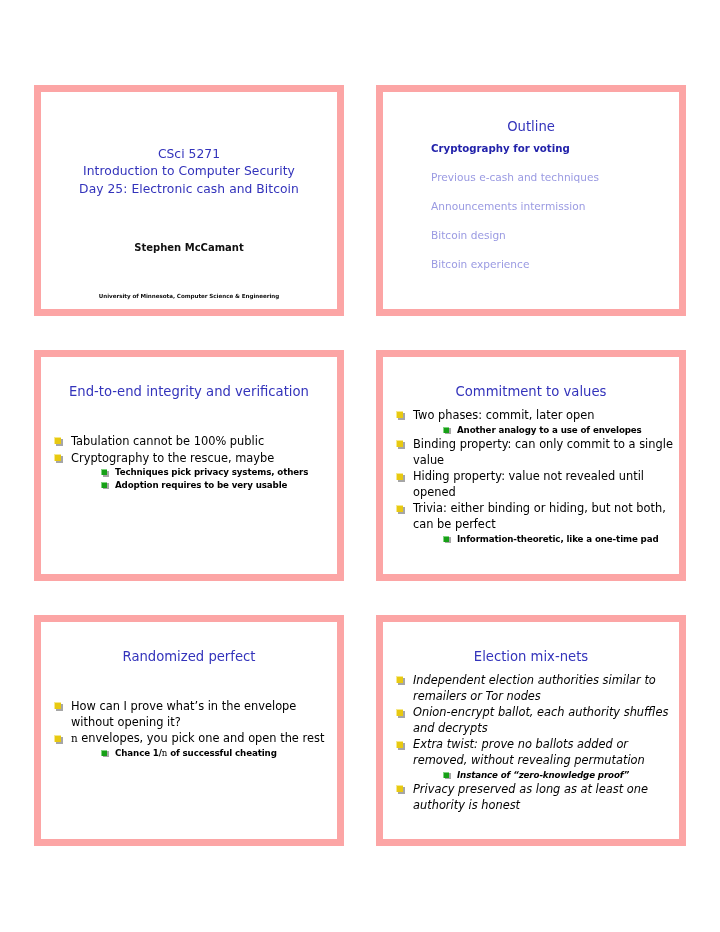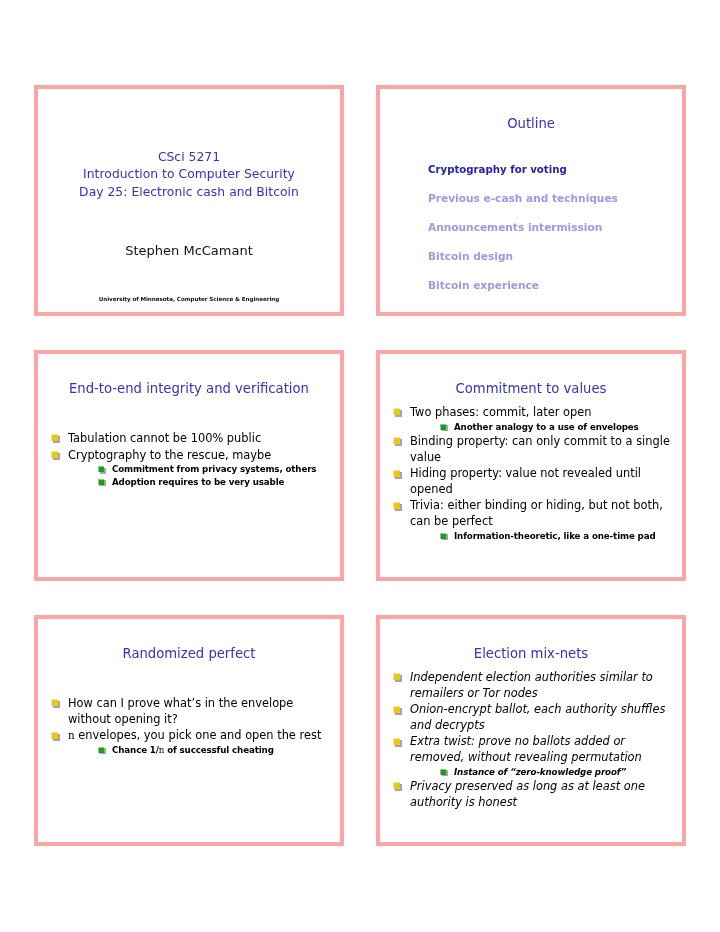--- a/index.html
+++ b/index.html
@@ -31,21 +31,21 @@
     display: grid;
     grid-template-columns: 310px 310px;
     grid-template-rows: 231px 231px 231px;
     column-gap: 32px;
     row-gap: 34px;
   }
 
   .slide {
     position: relative;
     background: #ffffff;
-    border: 4px solid #fca5a5;
+    border: 7px solid #fca5a5;
     box-sizing: border-box;
     overflow: hidden;
   }
 
   
   .titleslide {
     display: flex;
     flex-direction: column;
     justify-content: center;
     align-items: center;
@@ -55,24 +55,24 @@
   }
   .titleslide .maintitle {
     color: #3333bb;
     font-size: 12.3px;
     line-height: 17.3px;
     font-weight: normal;
     letter-spacing: 0.05px;
   }
   .titleslide .author {
     color: #111111;
-    font-size: 13px;
+    font-size: 10px;
     line-height: 11px;
     margin-top: 8px;
-    font-weight: normal;
+    font-weight: bold;
   }
   .titleslide .affil {
     color: #111111;
     font-size: 5.6px;
     line-height: 10px;
     margin-top: 2px;
     font-weight: bold;
     letter-spacing: -0.05px;
   }
   .titleslide .spacer-top { height: 50px; }
@@ -82,31 +82,30 @@
     color: #3333bb;
     font-size: 13.2px;
     text-align: center;
     margin: 27px 8px 0 8px;
     line-height: 16px;
     font-weight: normal;
   }
 
   
   .outline-list {
-    margin: 32px 0 0 0;
+    margin: 8px 0 0 0;
     padding: 0 0 0 48px;
     list-style: none;
   }
   .outline-list li {
     font-size: 10.6px;
     line-height: 11px;
     margin-bottom: 18px;
     color: #9a9ae2;
     white-space: nowrap;
-    font-weight: bold;
   }
   .outline-list li.active {
     color: #2222aa;
     font-weight: bold;
     font-size: 10.2px;
   }
 
   
   .body {
     margin: 0;
@@ -240,21 +239,21 @@
           <li>
             <span class="bsq gold"></span>
             <span>Tabulation cannot be 100% public</span>
           </li>
           <li>
             <span class="bsq gold"></span>
             <span>Cryptography to the rescue, maybe</span>
             <ul class="lvl2">
               <li>
                 <span class="bsq green"></span>
-                <span>Commitment from privacy systems, others</span>
+                <span>Techniques pick privacy systems, others</span>
               </li>
               <li>
                 <span class="bsq green"></span>
                 <span>Adoption requires to be very usable</span>
               </li>
             </ul>
           </li>
         </ul>
       </div>
     </div>

